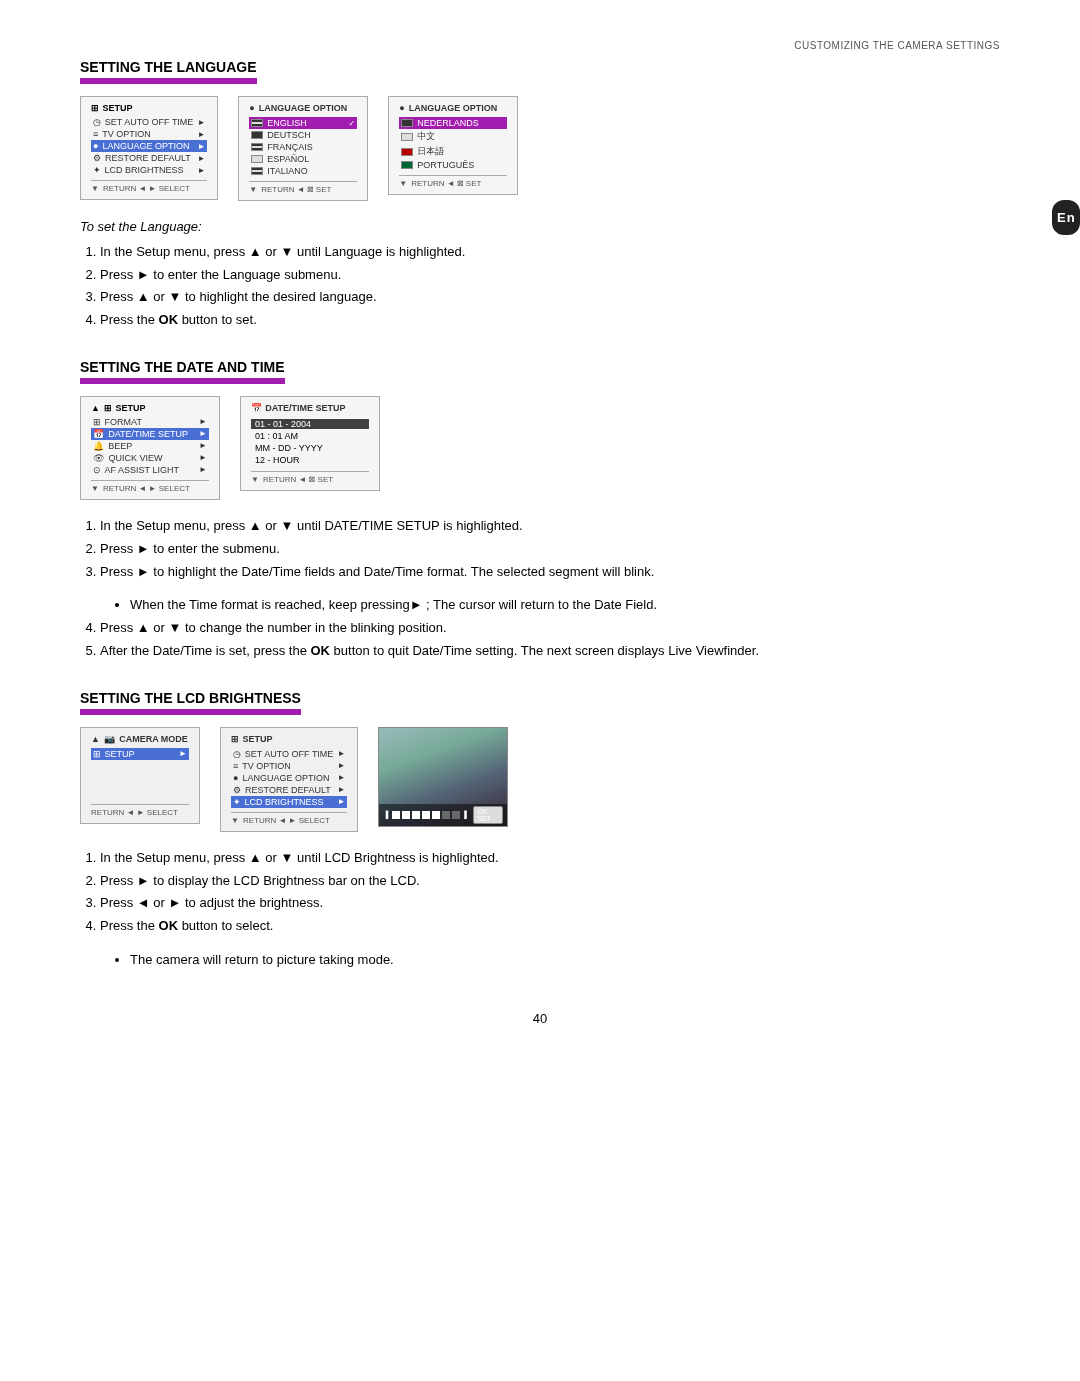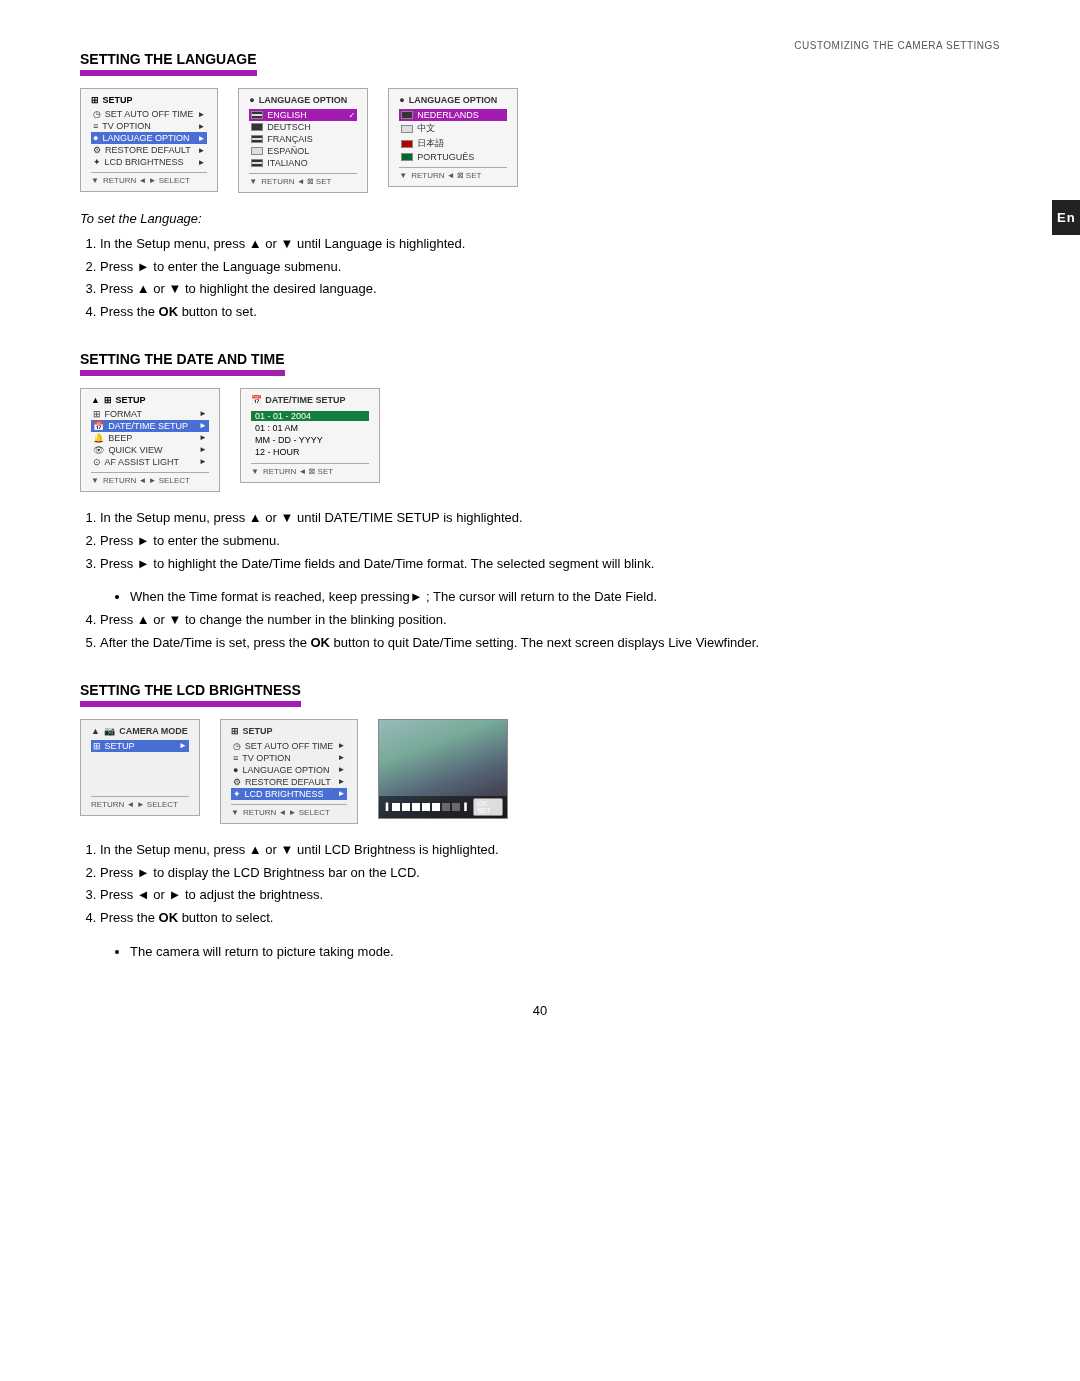--- a/index.html
+++ b/index.html
@@ -17,36 +17,38 @@
       width: 960px;
       margin: 0 auto;
       padding: 40px 20px;
     }
 
     
     .top-right-label {
       text-align: right;
       font-size: 10px;
       color: #555;
+      margin-bottom: 8px;
       letter-spacing: 0.5px;
     }
 
     
     .en-tab {
       position: absolute;
       right: 0;
       top: 200px;
       background: #222;
       color: #fff;
       font-size: 13px;
       font-weight: bold;
       width: 28px;
       padding: 10px 5px;
       text-align: center;
       letter-spacing: 1px;
+      border-radius: 12px;
     }
 
     
     .section-title {
       font-size: 14px;
       font-weight: bold;
       text-transform: uppercase;
       border-bottom: 6px solid #a21caf;
       padding-bottom: 3px;
       margin-bottom: 12px;
@@ -252,21 +254,21 @@
       gap: 3px;
     }
 
     .date-setup-box .date-line {
       font-size: 9px;
       margin-bottom: 2px;
       padding-left: 4px;
     }
 
     .date-setup-box .date-line.highlighted {
-      background: #15803d;
+      background: #404040;
       color: #fff;
     }
 
     .date-setup-box .bottom-bar {
       border-top: 1px solid #aaa;
       margin-top: 6px;
       padding-top: 3px;
       font-size: 8px;
       color: #555;
       display: flex;

